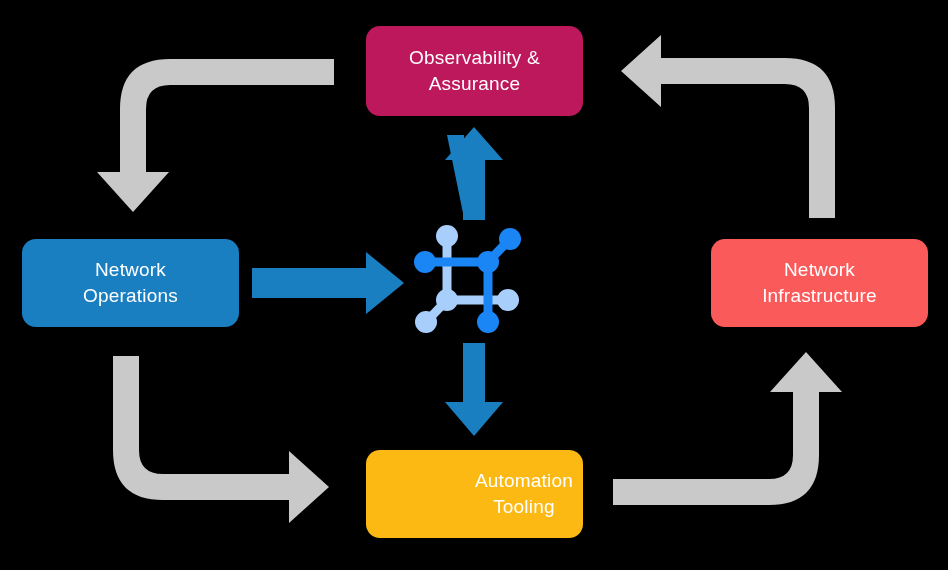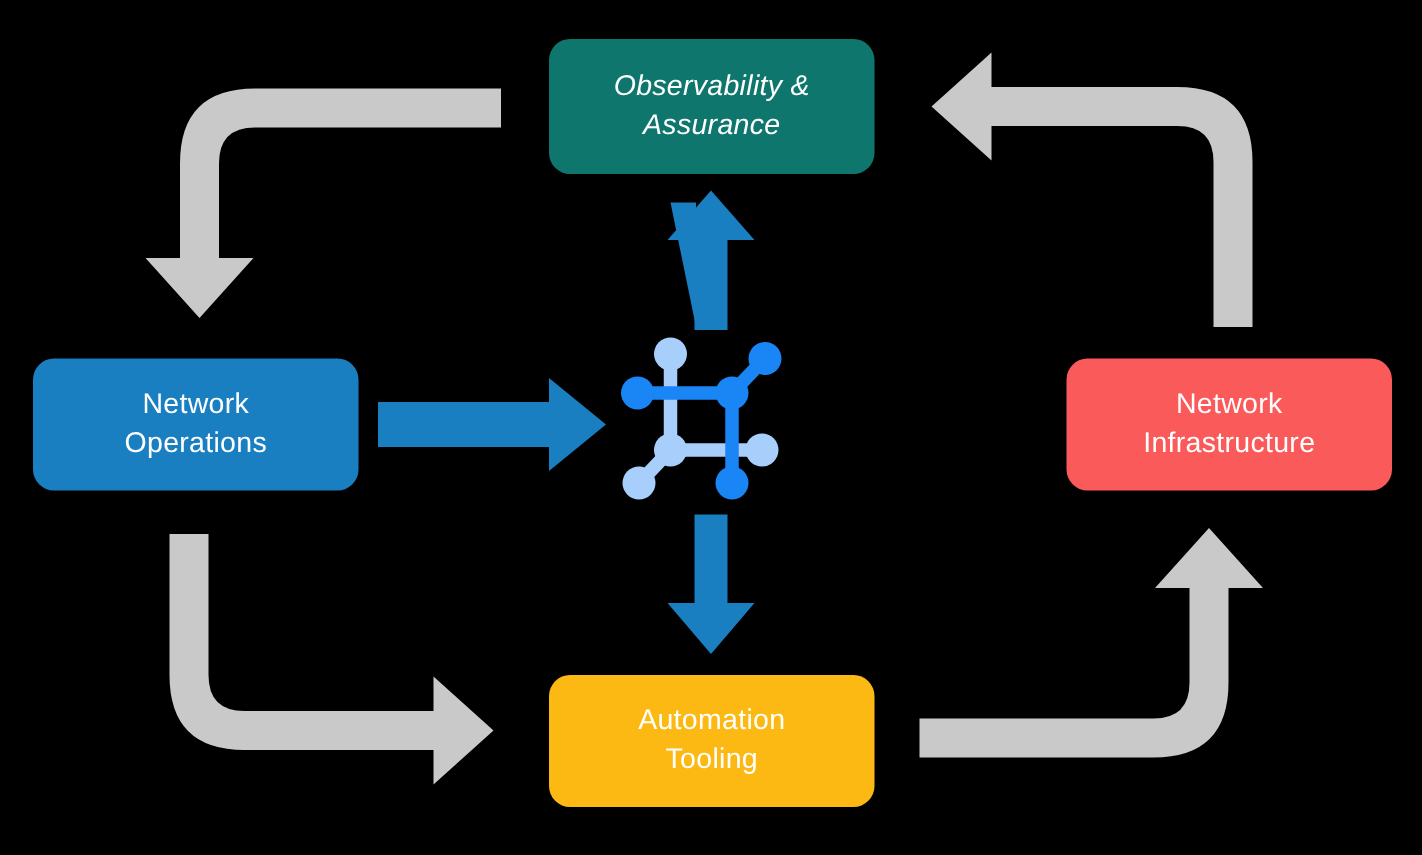--- a/index.html
+++ b/index.html
@@ -180,33 +180,33 @@
       <circle cx="12" cy="104" r="11" fill="#a8cffb"></circle>
       <circle cx="94" cy="82" r="11" fill="#a8cffb"></circle>
 
       <circle cx="11" cy="44" r="11" fill="#1a85f5"></circle>
       <circle cx="74" cy="44" r="11" fill="#1a85f5"></circle>
       <circle cx="96" cy="21" r="11" fill="#1a85f5"></circle>
       <circle cx="74" cy="104" r="11" fill="#1a85f5"></circle>
     </g>
   </svg>
 
-  <div class="node-box" id="box-observability" style="background: #0f766e; color: rgb(255, 255, 255); font-style: italic;">
+  <div class="node-box" id="box-observability" style="background: #be185d; color: rgb(255, 255, 255);">
     <span class="node-label">Observability &amp;
 Assurance</span>
   </div>
 
   <div class="node-box" id="box-operations" style="background: rgb(26, 127, 193); color: rgb(255, 255, 255);">
     <span class="node-label">Network
 Operations</span>
   </div>
 
   <div class="node-box" id="box-infrastructure" style="background: rgb(251, 90, 90); color: rgb(255, 255, 255);">
     <span class="node-label">Network
 Infrastructure</span>
   </div>
 
-  <div class="node-box" id="box-automation" style="background: rgb(253, 185, 19); color: rgb(255, 255, 255);">
+  <div class="node-box" id="box-automation" style="background: rgb(253, 185, 19); color: rgb(255, 255, 255); justify-content: flex-end;">
     <span class="node-label">Automation
 Tooling</span>
   </div>
 
 </div>
 
 </body></html>

